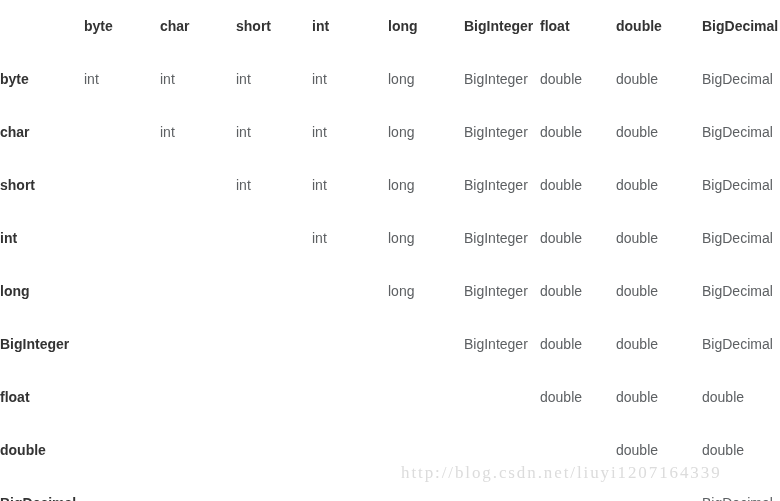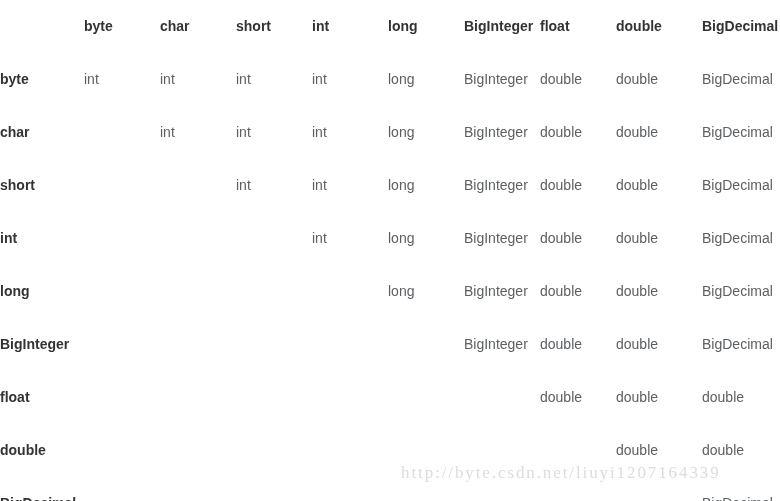--- a/index.html
+++ b/index.html
@@ -229,13 +229,13 @@
         <td class="value-cell empty"></td>
         <td class="value-cell empty"></td>
         <td class="value-cell empty"></td>
         <td class="value-cell empty"></td>
         <td class="value-cell empty"></td>
         <td class="value-cell">BigDecimal</td>
       </tr>
     </tbody>
 </table>
 
-<div id="watermark">http://byte.csdn.net/liuyi1207164339</div>
+<div id="watermark">http://blog.csdn.net/liuyi1207164339</div>
 
 </body></html>

